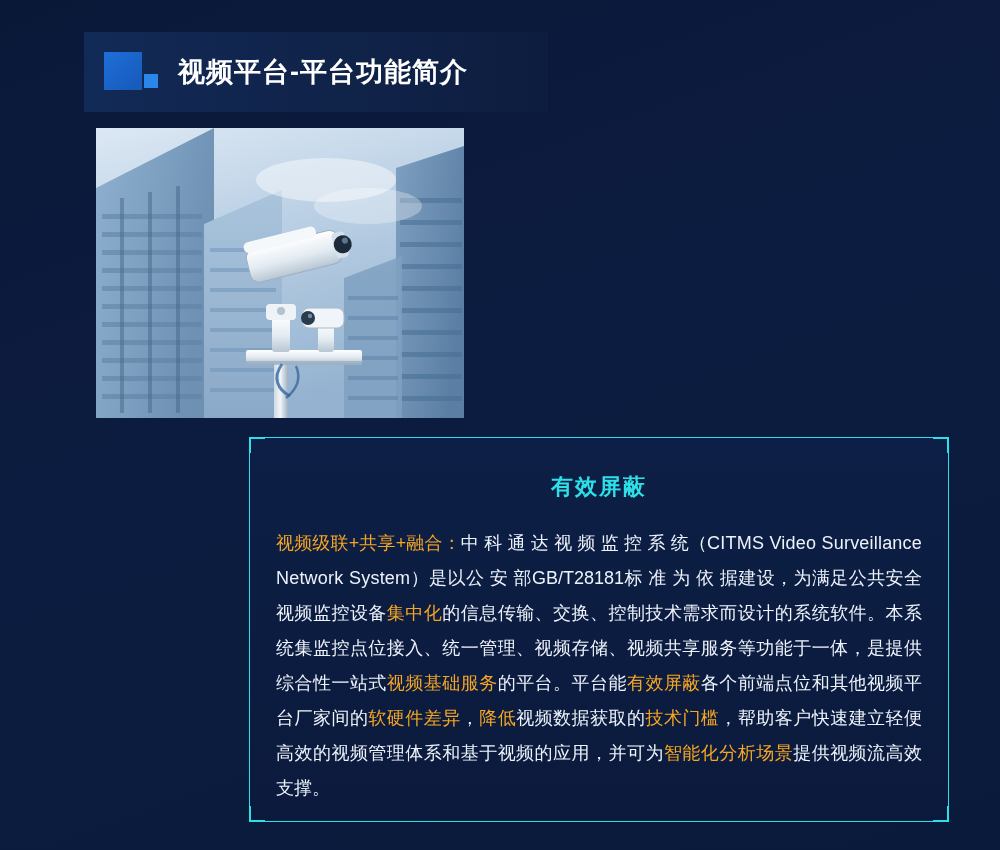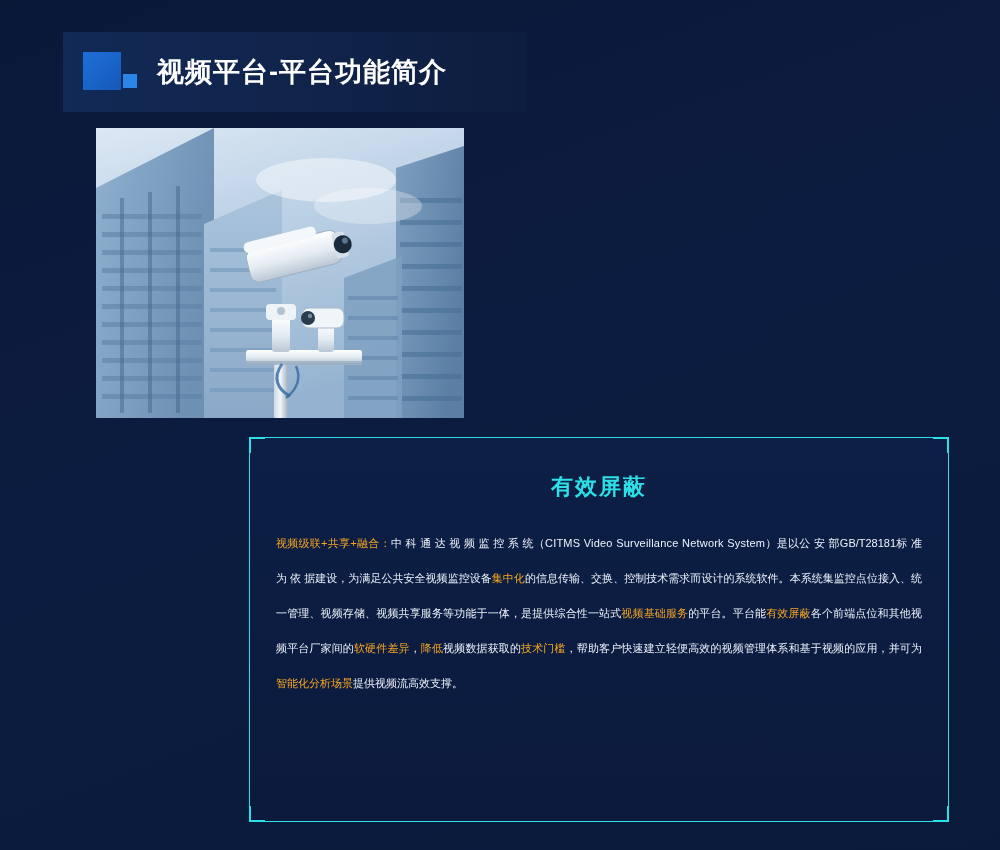--- a/index.html
+++ b/index.html
@@ -17,21 +17,21 @@
   .page {
     position: relative;
     width: 1000px;
     height: 850px;
     background: linear-gradient(160deg, #0a1838 0%, #0c1c40 45%, #0a1a3a 100%);
   }
 
   
   .header-banner {
     position: absolute;
-    left: 63px;
+    left: 84px;
     top: 32px;
     width: 464px;
     height: 80px;
     background: linear-gradient(90deg, #122a57 0%, #102349 55%, #0d1d3f 100%);
     display: flex;
     align-items: center;
   }
   .header-icon {
     position: relative;
     width: 56px;
@@ -93,21 +93,21 @@
     text-align: center;
     color: #2de0e8;
     font-size: 22px;
     font-weight: bold;
     margin-top: 34px;
     letter-spacing: 2px;
   }
   .def-body {
     margin: 24px 26px 0 26px;
     color: #eef3fb;
-    font-size: 11px;
+    font-size: 18px;
     line-height: 35px;
     text-align: justify;
   }
   .hl-orange { color: #f5a623; }
   .nowrap-en { letter-spacing: 0.2px; }
 
   
   .card-corner {
     position: absolute;
     width: 14px;

